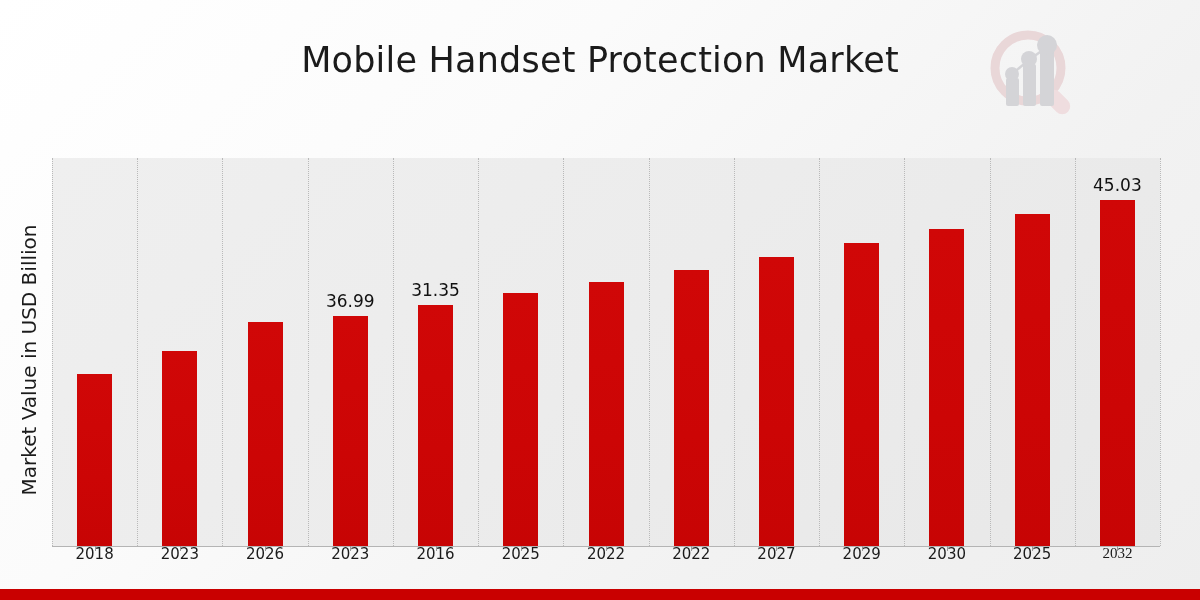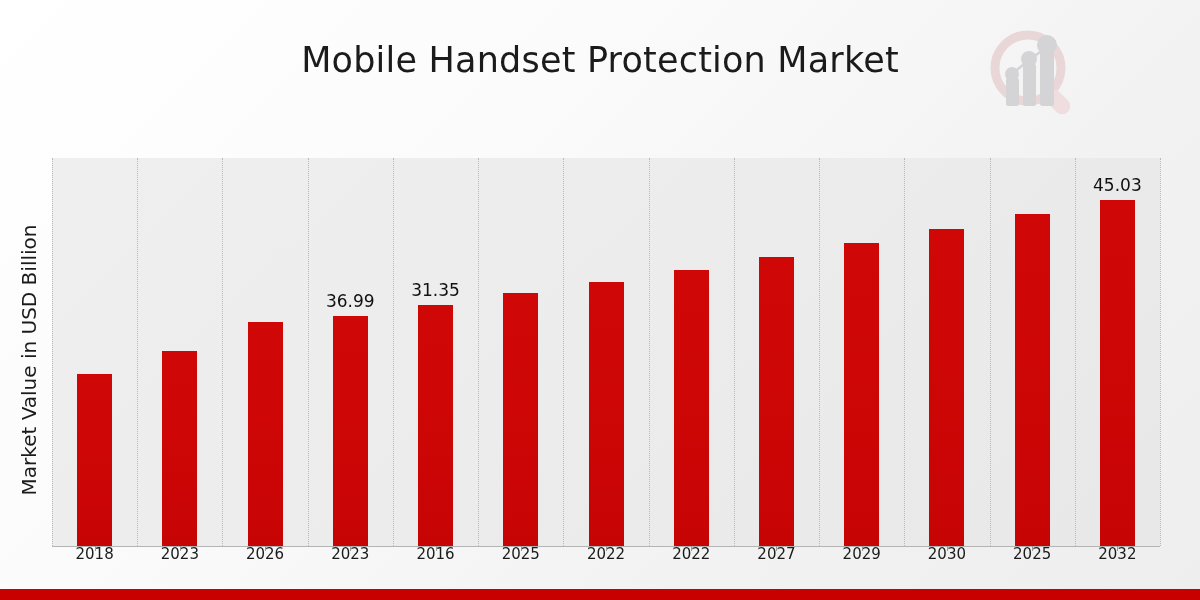--- a/index.html
+++ b/index.html
@@ -208,21 +208,21 @@
       <div class="xtick-label" style="left: 220.077px;">2026</div>
       <div class="xtick-label" style="left: 305.308px;">2023</div>
       <div class="xtick-label" style="left: 390.538px;">2016</div>
       <div class="xtick-label" style="left: 475.769px;">2025</div>
       <div class="xtick-label" style="left: 561px;">2022</div>
       <div class="xtick-label" style="left: 646.231px;">2022</div>
       <div class="xtick-label" style="left: 731.462px;">2027</div>
       <div class="xtick-label" style="left: 816.692px;">2029</div>
       <div class="xtick-label" style="left: 901.923px;">2030</div>
       <div class="xtick-label" style="left: 987.154px;">2025</div>
-      <div class="xtick-label" style="left: 1072.38px;">2032</div>
+      <div class="xtick-label" style="left: 1072.38px; font-family: Liberation Serif, serif;">2032</div>
     </div>
   <div id="barlabels">
       <div class="bar-label" style="left: 305.308px; top: 290.812px;">36.99</div>
       <div class="bar-label" style="left: 390.538px; top: 280.133px;">31.35</div>
       <div class="bar-label" style="left: 1072.38px; top: 175.027px;">45.03</div>
     </div>
 
   <div id="bottom-band"></div>
 </div>
 

